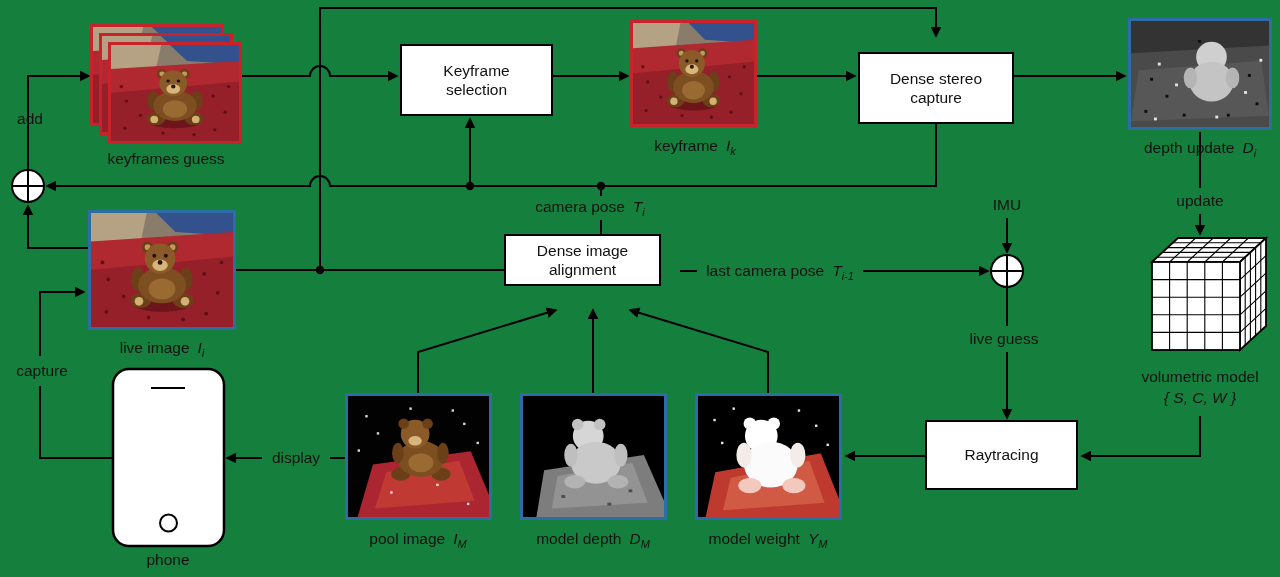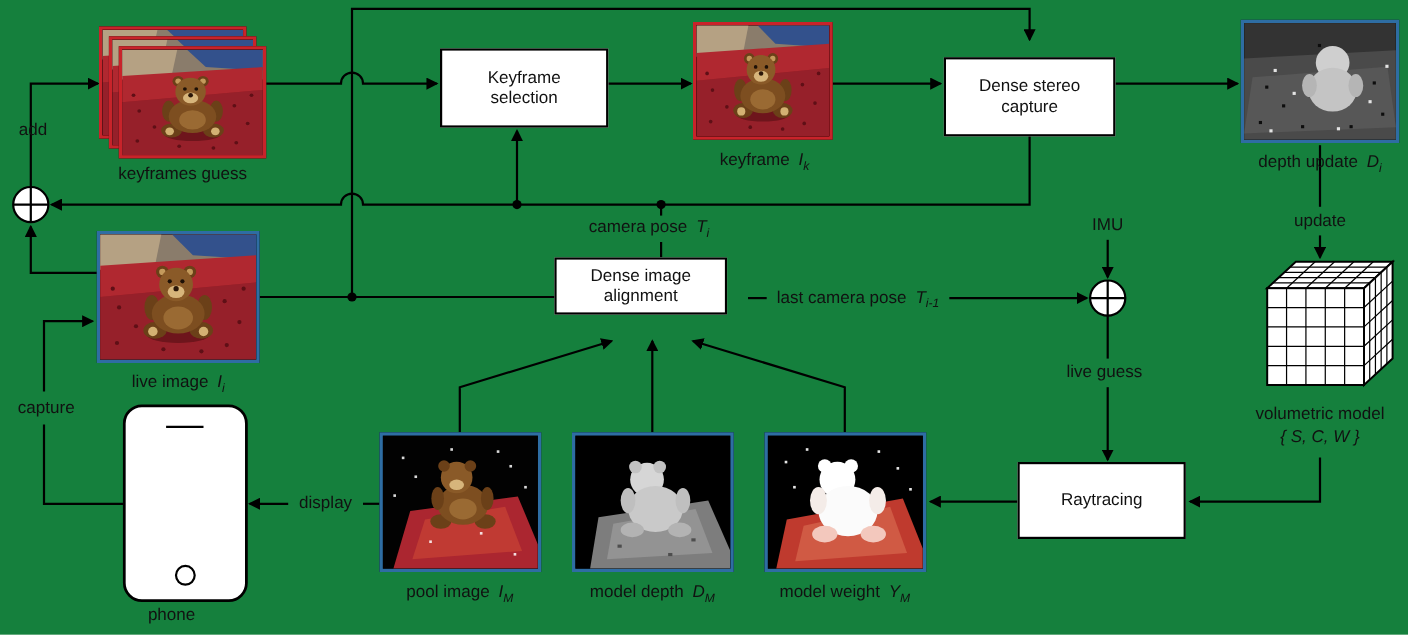--- a/index.html
+++ b/index.html
@@ -314,21 +314,21 @@
 
   <div class="lbl" style="left:1200px;top:139px">
     <span>depth update</span><span class="math mspace"><span>D</span><sub>i</sub></span>
   </div>
 
   <div class="lbl" style="left:1200px;top:192px">update</div>
   <div class="lbl" style="left:1200px;top:368px">volumetric model</div>
   <div class="lbl math" style="left:1200px;top:389px">{ S, C, W }</div>
 
   <div class="lbl" style="left:42px;top:362px">capture</div>
-  <div class="lbl" style="left:156px;top:551px">phone</div>
+  <div class="lbl" style="left:168px;top:551px">phone</div>
   <div class="lbl" style="left:296px;top:449px">display</div>
 
   <div class="lbl" style="left:418px;top:530px">
     <span>pool image</span><span class="math mspace"><span>I</span><sub>M</sub></span>
   </div>
   <div class="lbl" style="left:593px;top:530px">
     <span>model depth</span><span class="math mspace"><span>D</span><sub>M</sub></span>
   </div>
   <div class="lbl" style="left:768px;top:530px">
     <span>model weight</span><span class="math mspace"><span>Y</span><sub>M</sub></span>

